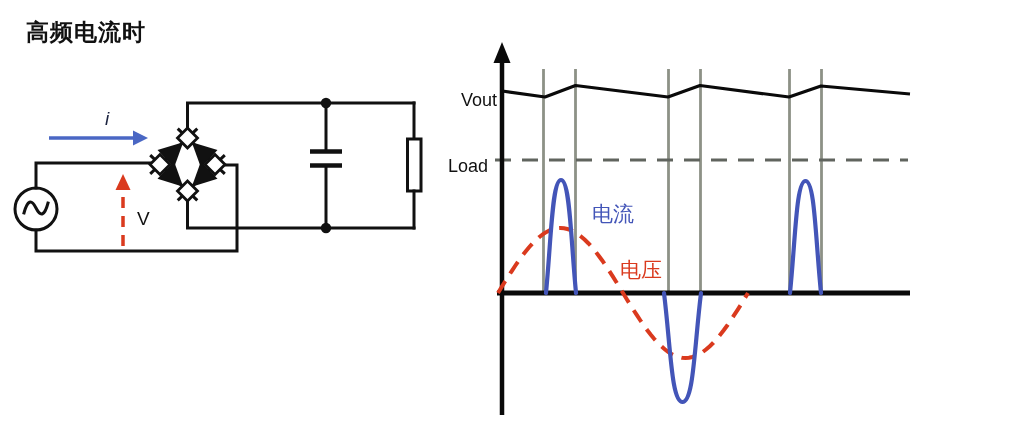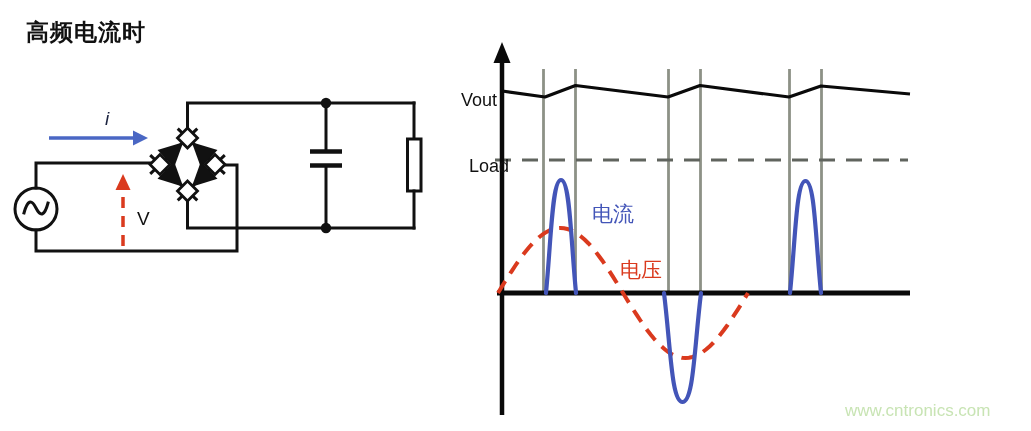--- a/index.html
+++ b/index.html
@@ -93,17 +93,16 @@
         <path d="M546,293 C551.4,236.5 552.0,180 561,180 C570.0,180 570.6,236.5 576,293" fill="none" stroke="#4355b8" stroke-width="4.2" stroke-linecap="round"></path>
         <path d="M664,293 C670.7,347.5 671.4,402 682.5,402 C693.6,402 694.3,347.5 701,293" fill="none" stroke="#4355b8" stroke-width="4.2" stroke-linecap="round"></path>
         <path d="M790,293 C795.6,237.0 796.2,181 805.5,181 C814.8,181 815.4,237.0 821,293" fill="none" stroke="#4355b8" stroke-width="4.2" stroke-linecap="round"></path>
       </g>
   </svg>
 
   <div class="txt title" style="left:26px;  top:21px;">高频电流时</div>
   <div class="txt i-label" style="left:105px; top:109px;">i</div>
   <div class="txt v-label" style="left:137px; top:209px;">V</div>
   <div class="txt node-label" style="left:424px; top:91px;">Vout</div>
-  <div class="txt node-label" style="left:432px; top:157px;">Load</div>
+  <div class="txt node-label" style="left:411px; top:157px;">Load</div>
   <div class="txt cur-label" style="left:592px; top:203px;text-align:center;">电流</div>
   <div class="txt volt-label" style="left:620px; top:259px;text-align:center;">电压</div>
-  <div class="txt watermark" style="left:845px; top:402px;">www.cntronics.com</div>
 </div>
 
 </body></html>

